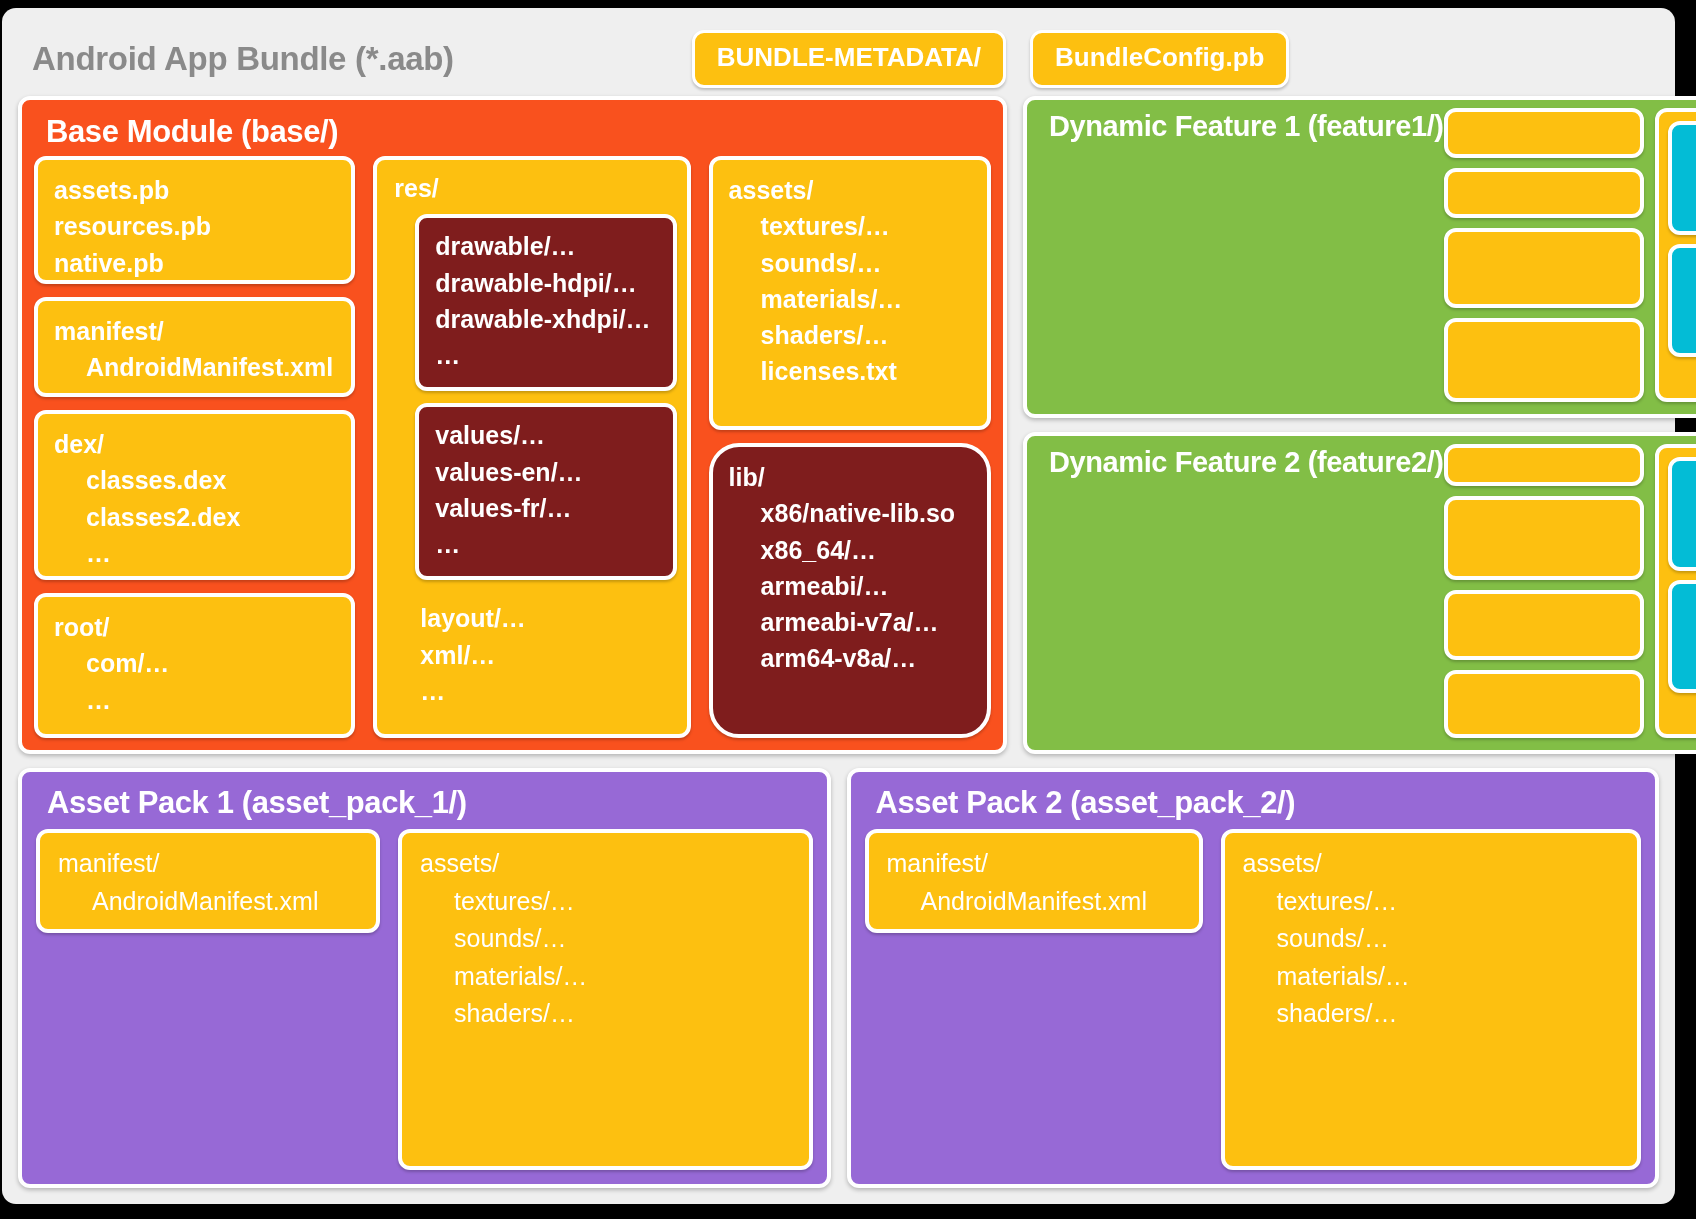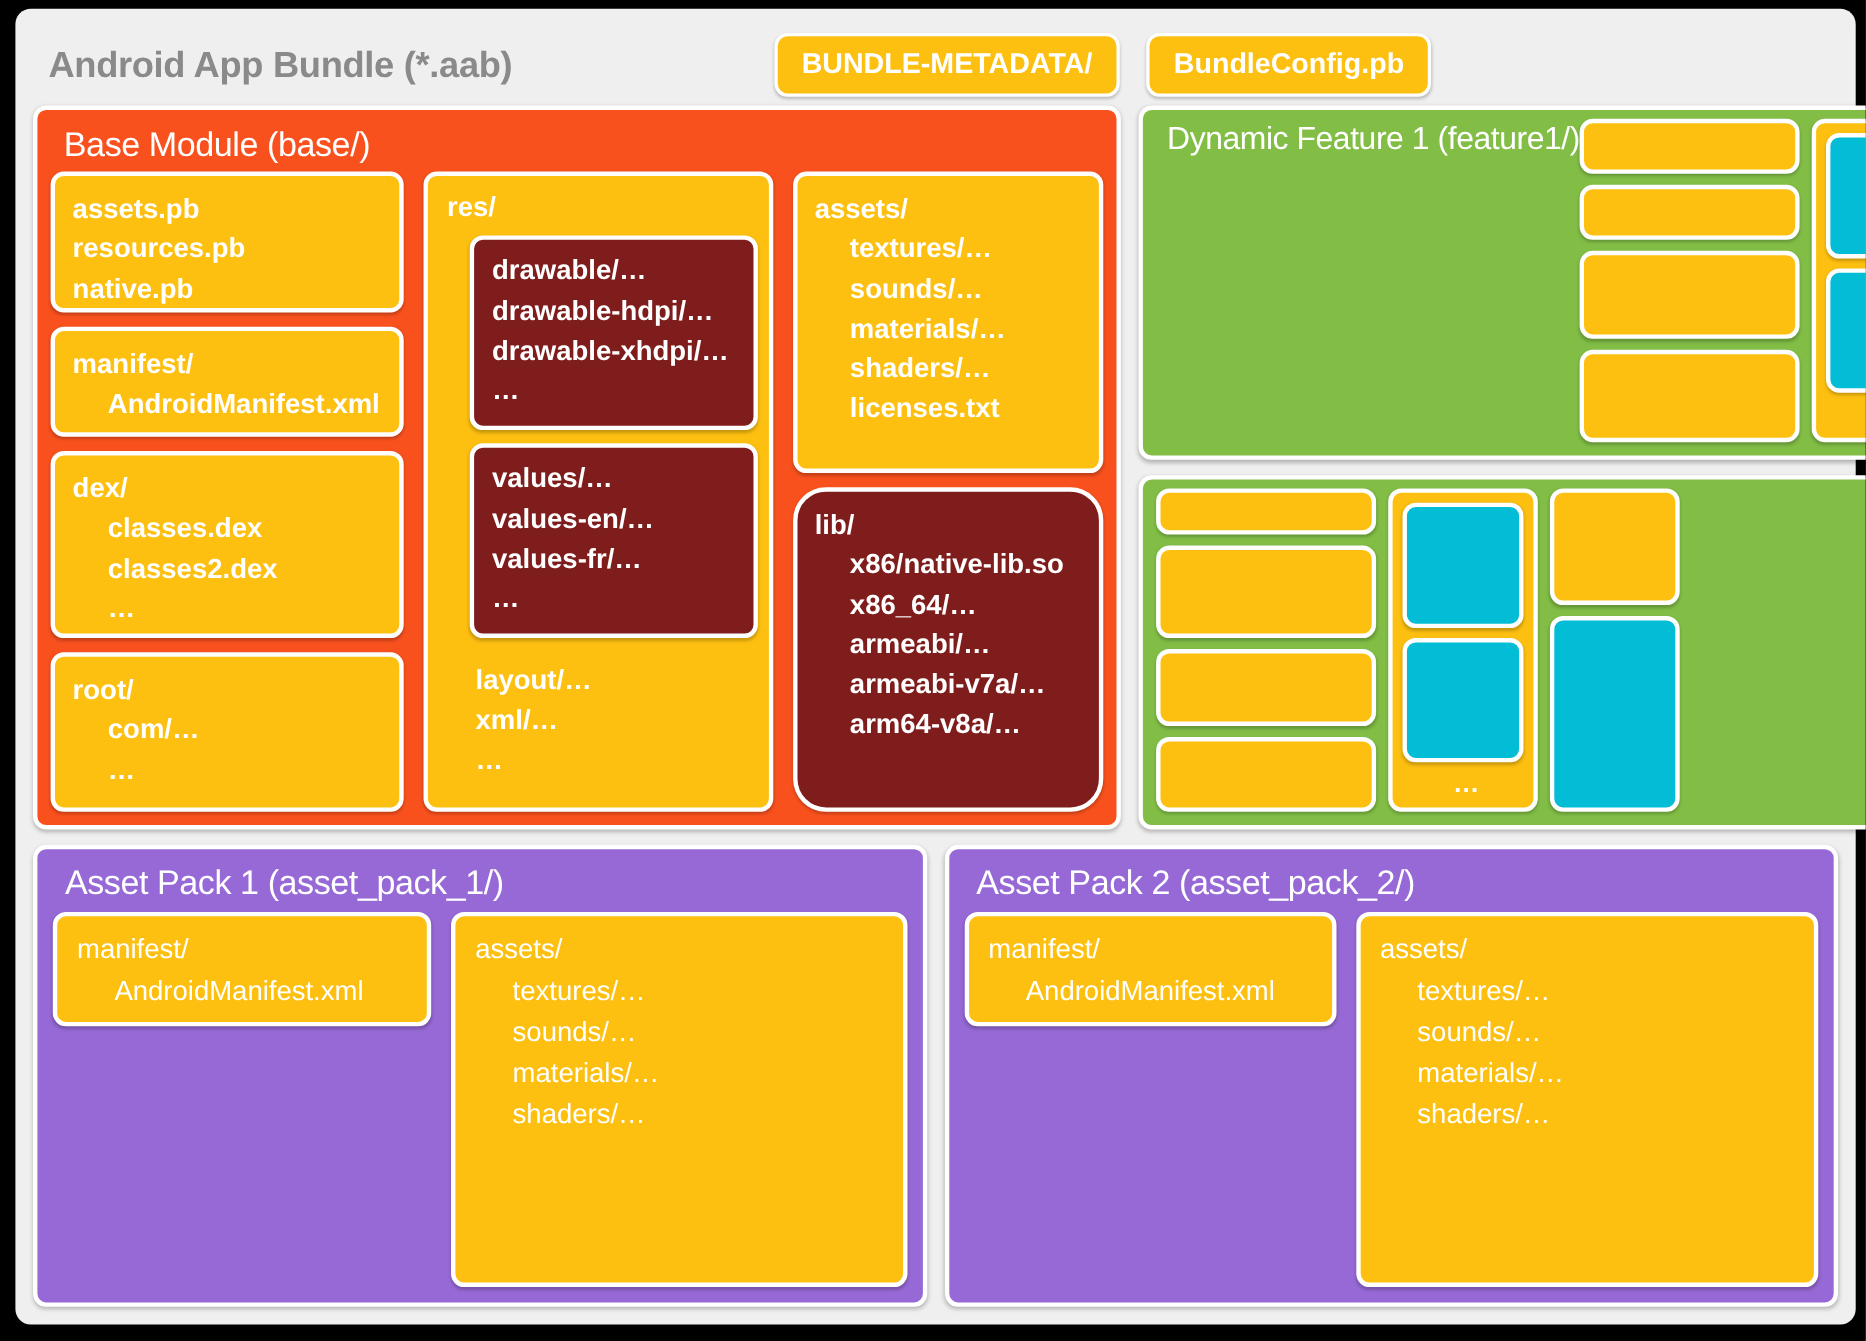--- a/index.html
+++ b/index.html
@@ -10,21 +10,21 @@
     background: #000000;
     font-family: "Liberation Sans", sans-serif;
     overflow: hidden;
   }
 
   #canvas {
     position: relative;
     width: 1696px;
     height: 1018px;
     background: #000000;
-    padding: 8px 10px 12px 14px;
+    padding: 8px 10px 12px 2px;
   }
 
   .bundle-panel {
     width: 1673px;
     height: 1196px;
     background: #EFEFEF;
     border-radius: 14px;
     padding: 14px 16px 16px 16px;
     display: flex;
     flex-direction: column;
@@ -77,21 +77,21 @@
     border-radius: 12px;
     border: 4px solid #FFFFFF;
     box-shadow: 0 2px 4px rgba(0,0,0,0.25);
     padding: 10px 12px 12px 12px;
     display: flex;
     flex-direction: column;
   }
   .section-title {
     color: #FFFFFF;
     font-size: 31px;
-    font-weight: normal;
+    font-weight: bold;
     letter-spacing: -0.4px;
     padding: 4px 0 6px 12px;
     white-space: nowrap;
   }
   .base-cols {
     display: flex;
     gap: 18px;
     flex: 1 1 auto;
     min-height: 0;
     justify-content: flex-end;
@@ -365,20 +365,21 @@
               </div>
             </div>
             <div class="fcol fcol-3">
               <div class="blank f1-r1"></div>
               <div class="blank cyan f1-r2"></div>
             </div>
           </div>
         </div>
 
         <div class="feature">
+          <div class="section-title">Dynamic Feature 2 (feature2/)</div>
           <div class="feature-body">
             <div class="fcol fcol-1">
               <div class="blank f2-a"></div>
               <div class="blank f2-b"></div>
               <div class="blank f2-c"></div>
               <div class="blank f2-d"></div>
             </div>
             <div class="fcol fcol-2">
               <div class="group">
                 <div class="blank cyan f2-r1"></div>

